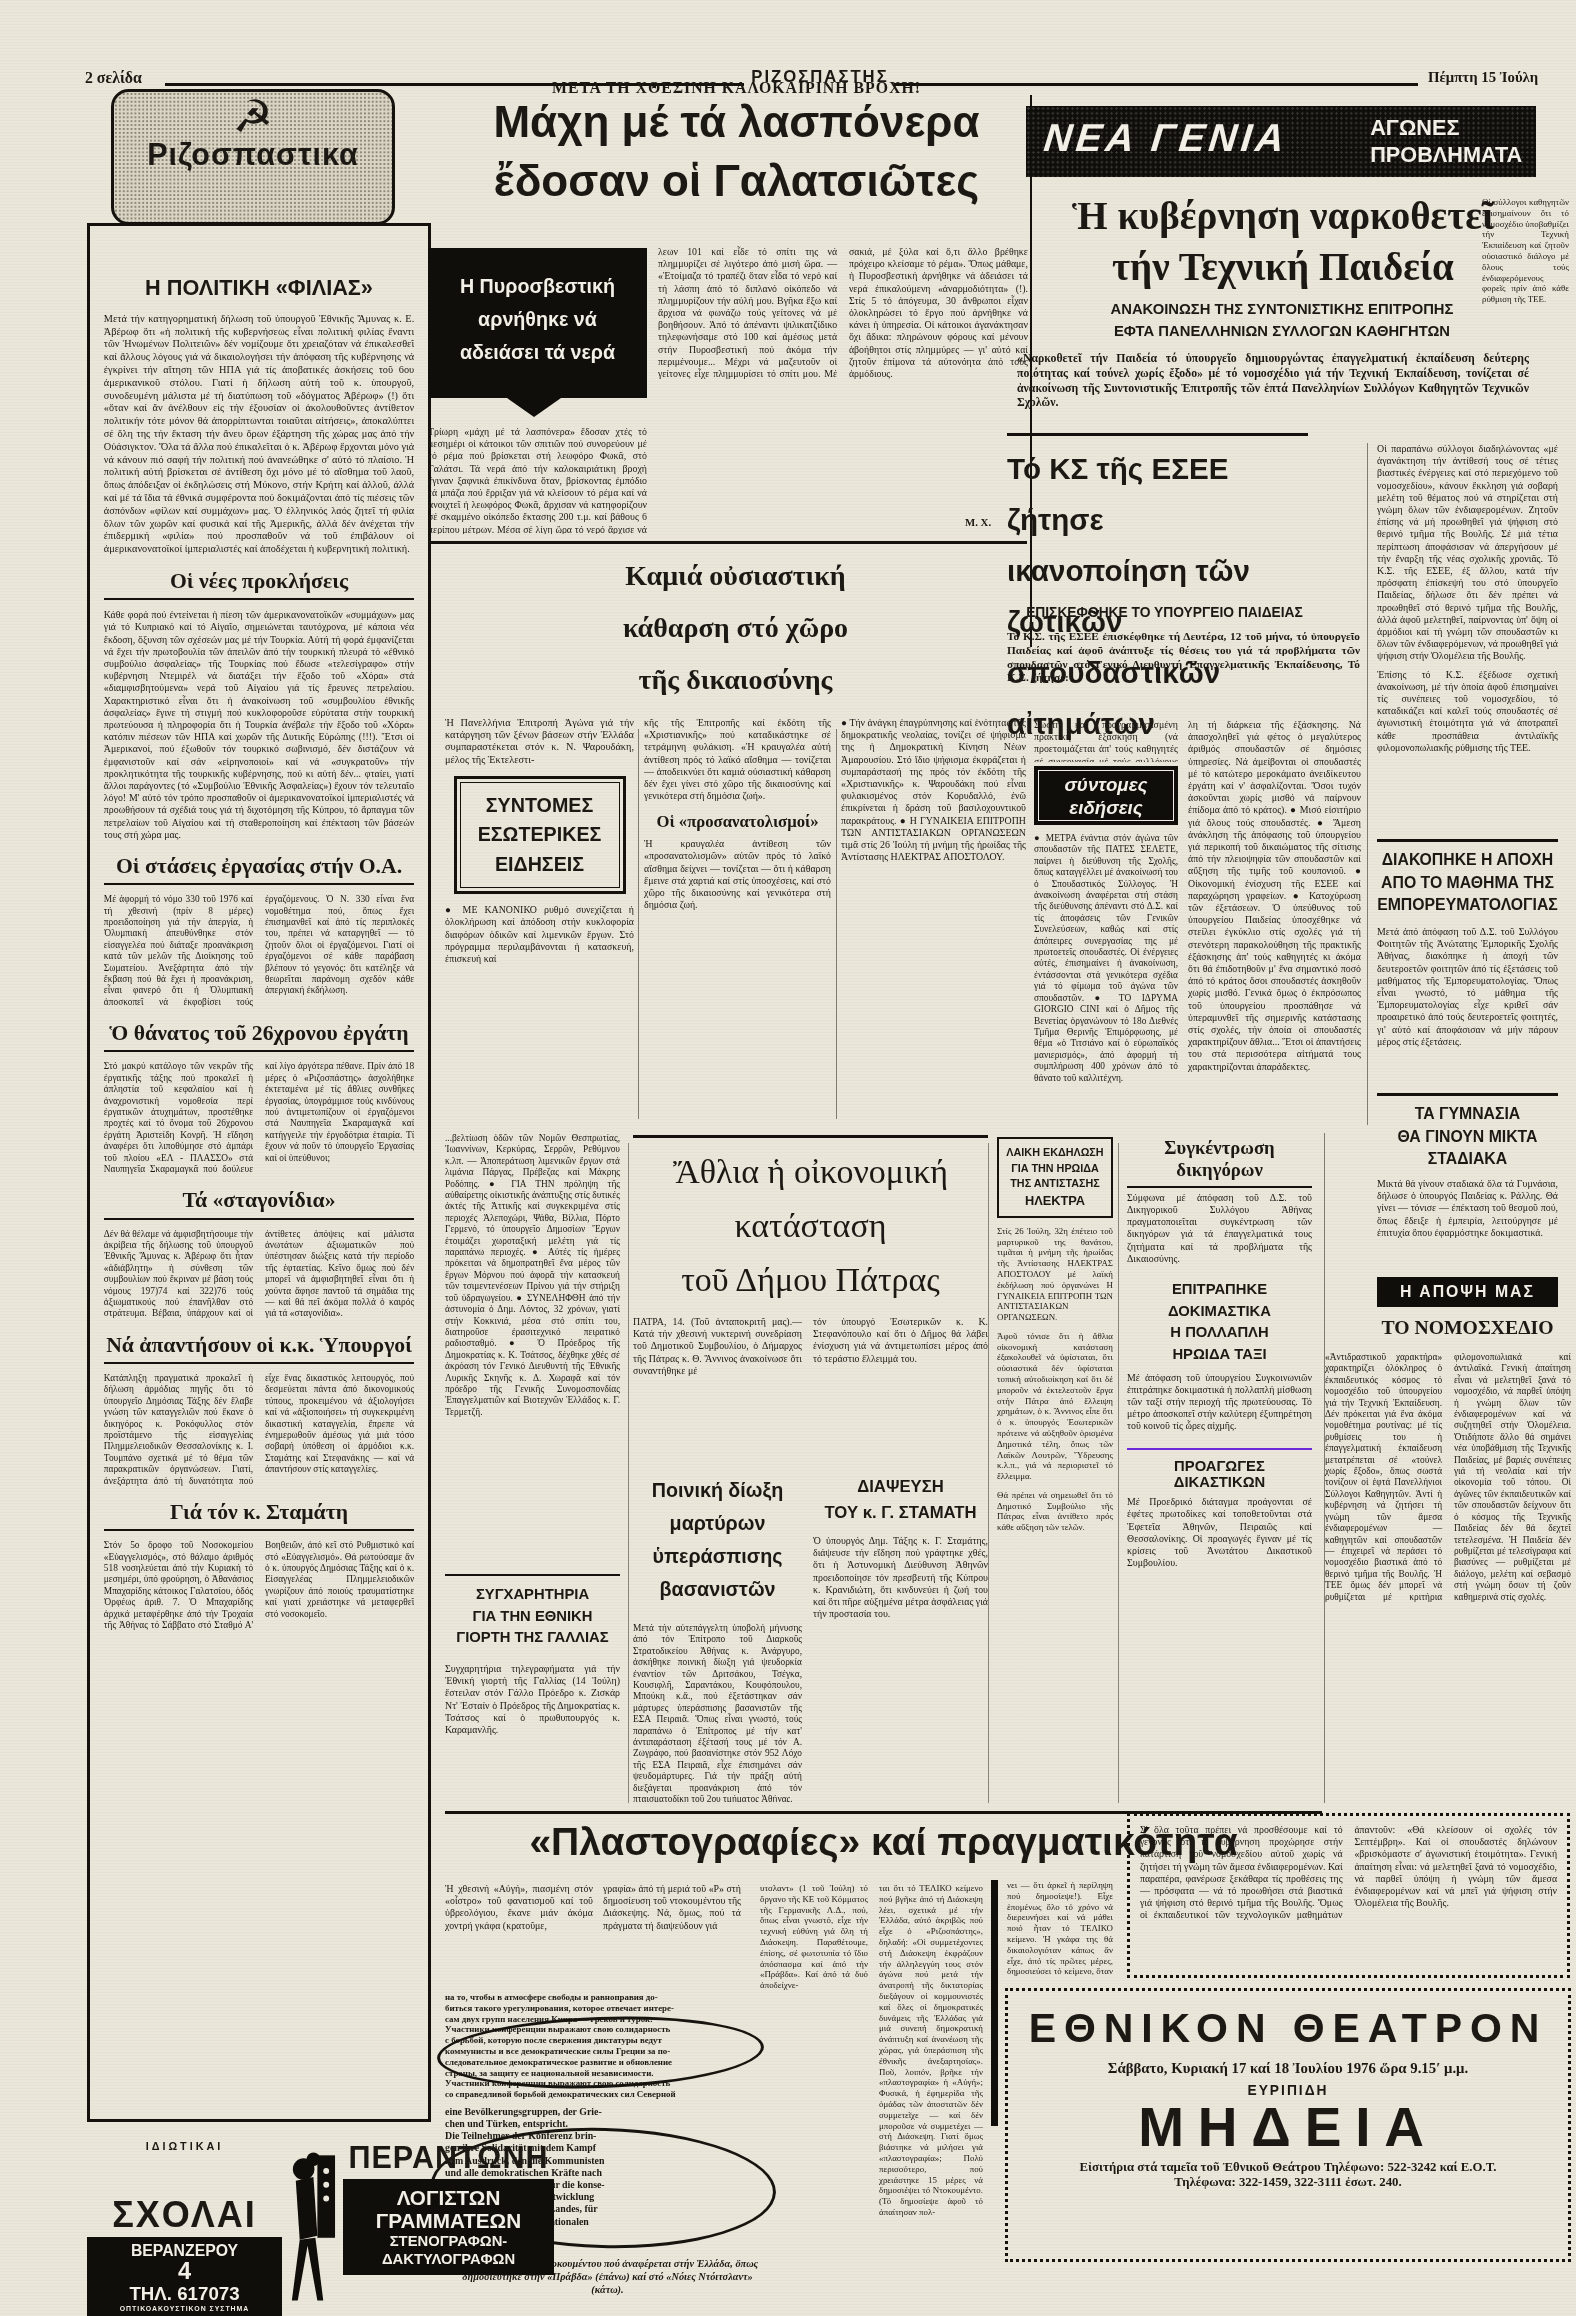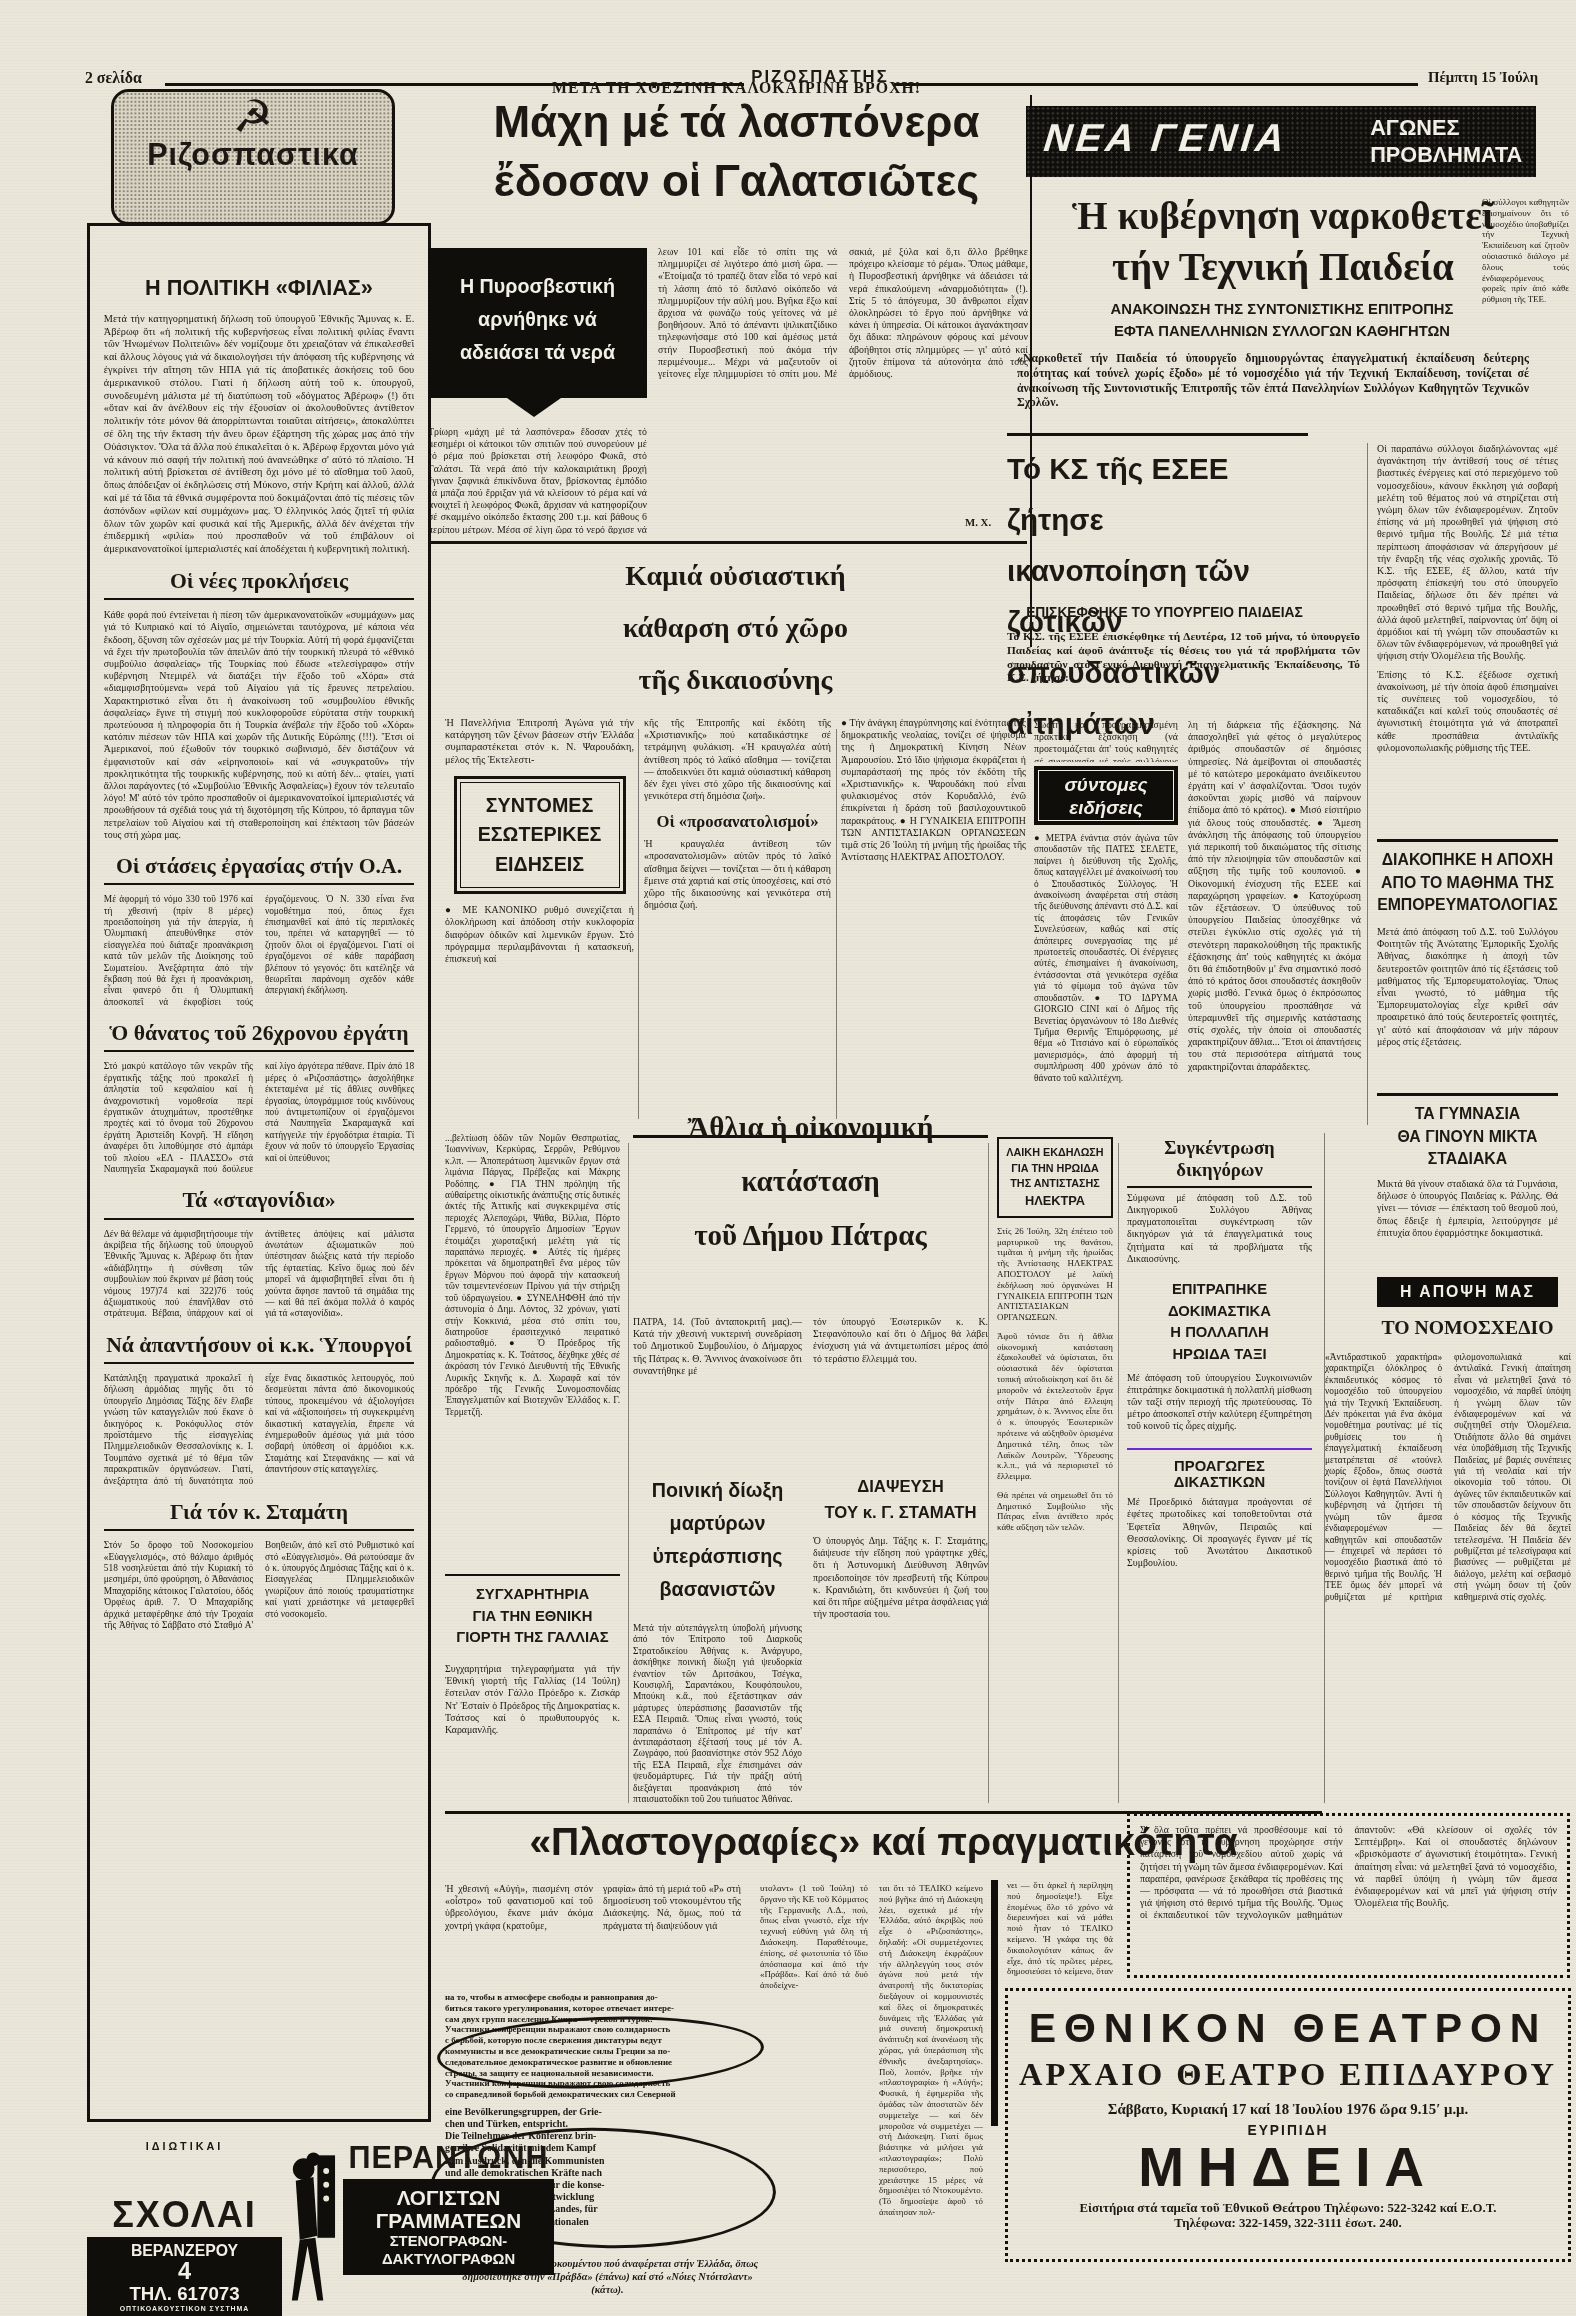--- a/index.html
+++ b/index.html
@@ -182,21 +182,21 @@
 <div class="ab jtxt2" style="left:445px;top:1133px;width:175px;height:433px;">...βελτίωση ὁδῶν τῶν Νομῶν Θεσπρωτίας, Ἰωαννίνων, Κερκύρας, Σερρῶν, Ρεθύμνου κ.λπ. — Ἀποπεράτωση λιμενικῶν ἔργων στά λιμάνια Πάργας, Πρέβεζας καί Μάκρης Ροδόπης. ● ΓΙΑ ΤΗΝ πρόληψη τῆς αὐθαίρετης οἰκιστικῆς ἀνάπτυξης στίς δυτικές ἀκτές τῆς Ἀττικῆς καί συγκεκριμένα στίς περιοχές Ἀλεποχώρι, Ψάθα, Βίλλια, Πόρτο Γερμενό, τό ὑπουργεῖο Δημοσίων Ἔργων ἑτοιμάζει χωροταξική μελέτη γιά τίς παραπάνω περιοχές. ● Αὐτές τίς ἡμέρες πρόκειται νά δημοπρατηθεῖ ἕνα μέρος τῶν ἔργων Μόρνου πού ἀφορᾶ τήν κατασκευή τῶν τσιμεντενέσεων Πρίνου γιά τήν στήριξη τοῦ ὑδραγωγείου. ● ΣΥΝΕΛΗΦΘΗ ἀπό τήν ἀστυνομία ὁ Δημ. Λόντος, 32 χρόνων, γιατί στήν Κοκκινιά, μέσα στό σπίτι του, διατηροῦσε ἐρασιτεχνικό πειρατικό ραδιοσταθμό. ● Ὁ Πρόεδρος τῆς Δημοκρατίας κ. Κ. Τσάτσος, δέχθηκε χθές σέ ἀκρόαση τόν Γενικό Διευθυντή τῆς Ἐθνικῆς Λυρικῆς Σκηνῆς κ. Δ. Χωραφᾶ καί τόν πρόεδρο τῆς Γενικῆς Συνομοσπονδίας Ἐπαγγελματιῶν καί Βιοτεχνῶν Ἑλλάδος κ. Γ. Τερμετζῆ.</div>
 <div class="ab rule" style="left:445px;top:1574px;width:175px;height:2px;"></div>
 <div class="ab ctr sans" style="left:445px;top:1584px;width:175px;font-size:14.8px;line-height:21.7px;font-weight:800;">
   <div>ΣΥΓΧΑΡΗΤΗΡΙΑ</div>
   <div>ΓΙΑ ΤΗΝ ΕΘΝΙΚΗ</div>
   <div>ΓΙΟΡΤΗ ΤΗΣ ΓΑΛΛΙΑΣ</div>
 </div>
 <div class="ab jtxt" style="left:445px;top:1663px;width:175px;height:140px;">Συγχαρητήρια τηλεγραφήματα γιά τήν Ἐθνική γιορτή τῆς Γαλλίας (14 Ἰούλη) ἔστειλαν στόν Γάλλο Πρόεδρο κ. Ζισκάρ Ντ' Ἐσταίν ὁ Πρόεδρος τῆς Δημοκρατίας κ. Τσάτσος καί ὁ πρωθυπουργός κ. Καραμανλῆς.</div>
 
 <div class="ab rule" style="left:633px;top:1135px;width:355px;height:3px;"></div>
-<div class="ab ctr" style="left:633px;top:1100px;width:355px;font-size:29px;line-height:54px;font-weight:700;">
+<div class="ab ctr" style="left:633px;top:1145px;width:355px;font-size:34px;line-height:54px;font-weight:400;">
   <div>Ἄθλια ἡ οἰκονομική</div>
   <div>κατάσταση</div>
   <div>τοῦ Δήμου Πάτρας</div>
 </div>
 <div class="ab jtxt" style="left:633px;top:1316px;width:169px;height:144px;">ΠΑΤΡΑ, 14. (Τοῦ ἀνταποκριτῆ μας).— Κατά τήν χθεσινή νυκτερινή συνεδρίαση τοῦ Δημοτικοῦ Συμβουλίου, ὁ Δήμαρχος τῆς Πάτρας κ. Θ. Ἄννινος ἀνακοίνωσε ὅτι συναντήθηκε μέ</div>
 <div class="ab jtxt" style="left:813px;top:1316px;width:175px;height:144px;">τόν ὑπουργό Ἐσωτερικῶν κ. Κ. Στεφανόπουλο καί ὅτι ὁ Δῆμος θά λάβει ἐνίσχυση γιά νά ἀντιμετωπίσει μέρος ἀπό τό τεράστιο ἔλλειμμά του.</div>
 
 <div class="ab ctr sans" style="left:633px;top:1474px;width:169px;font-size:19.7px;line-height:33px;font-weight:800;">
   <div>Ποινική δίωξη</div>
   <div>μαρτύρων</div>
@@ -274,21 +274,20 @@
 <div class="ab ellipse" style="left:431px;top:2128px;width:339px;height:114px;transform:rotate(1.5deg);border-width:3.9px;"></div>
 
 <div class="ab ctr bold" style="left:445px;top:2258px;width:325px;font-size:10.3px;line-height:12.8px;font-style:italic;">Τό ἀπόσπασμα τοῦ Ντοκουμέντου πού ἀναφέρεται στήν Ἑλλάδα, ὅπως δημοσιεύτηκε στήν «Πράβδα» (ἐπάνω) καί στό «Νόιες Ντόιτσλαντ» (κάτω).</div>
 
 <div class="ab" style="left:1127px;top:1813px;width:443px;height:165px;border:3px dotted #15120d;padding:7.9px 9.9px;box-sizing:border-box;">
   <div class="jtxt cols2" style="height:100%;">Σ' ὅλα τοῦτα πρέπει νά προσθέσουμε καί τό γεγονός ὅτι ἡ κυβέρνηση προχώρησε στήν κατάρτιση τοῦ νομοσχεδίου αὐτοῦ χωρίς νά ζητήσει τή γνώμη τῶν ἄμεσα ἐνδιαφερομένων. Καί παραπέρα, φανέρωσε ξεκάθαρα τίς προθέσεις της — πρόσφατα — νά τό προωθήσει στά βιαστικά γιά ψήφιση στό θερινό τμῆμα τῆς Βουλῆς. Ὅμως οἱ ἐκπαιδευτικοί τῶν τεχνολογικῶν μαθημάτων ἀπαντοῦν: «Θά κλείσουν οἱ σχολές τόν Σεπτέμβρη». Καί οἱ σπουδαστές δηλώνουν «βρισκόμαστε σ' ἀγωνιστική ἑτοιμότητα». Γενική ἀπαίτηση εἶναι: νά μελετηθεῖ ξανά τό νομοσχέδιο, νά παρθεῖ ὑπόψη ἡ γνώμη τῶν ἄμεσα ἐνδιαφερομένων καί νά μπεῖ γιά ψήφιση στήν Ὁλομέλεια τῆς Βουλῆς.</div>
 </div>
 
 <div class="ab ctr" style="left:1005px;top:1988px;width:566px;height:274px;border:3.9px dotted #15120d;box-sizing:border-box;padding-top:13.8px;">
   <div class="sans" style="font-size:41px;font-weight:800;letter-spacing:7.9px;">ΕΘΝΙΚΟΝ ΘΕΑΤΡΟΝ</div>
-  <div style="font-size:32.5px;font-weight:900;letter-spacing:3px;margin-top:3.9px;">ΑΡΧΑΙΟ ΘΕΑΤΡΟ ΕΠΙΔΑΥΡΟΥ</div>
   <div class="bold" style="font-size:14.8px;margin-top:7.9px;">Σάββατο, Κυριακή 17 καί 18 Ἰουλίου 1976 ὥρα 9.15′ μ.μ.</div>
   <div class="sans bold" style="font-size:13.8px;margin-top:5.9px;letter-spacing:2px;">ΕΥΡΙΠΙΔΗ</div>
   <div class="sans" style="font-size:55px;font-weight:800;letter-spacing:13.8px;line-height:59px;">ΜΗΔΕΙΑ</div>
   <div class="bold" style="font-size:12.8px;margin-top:3.9px;">Εἰσιτήρια στά ταμεῖα τοῦ Ἐθνικοῦ Θεάτρου Τηλέφωνο: 522-3242 καί Ε.Ο.Τ.</div>
   <div class="bold" style="font-size:12.8px;">Τηλέφωνα: 322-1459, 322-3111 ἐσωτ. 240.</div>
 </div>
 
 <div class="ab" style="left:87px;top:2140px;width:195px;height:158px;">
   <div class="sans ctr" style="font-size:10.8px;font-weight:700;letter-spacing:3px;">ΙΔΙΩΤΙΚΑΙ</div>
   <div class="sans ctr" style="font-size:36px;font-weight:900;letter-spacing:2px;line-height:37px;margin-top:44px;">ΣΧΟΛΑΙ</div>

